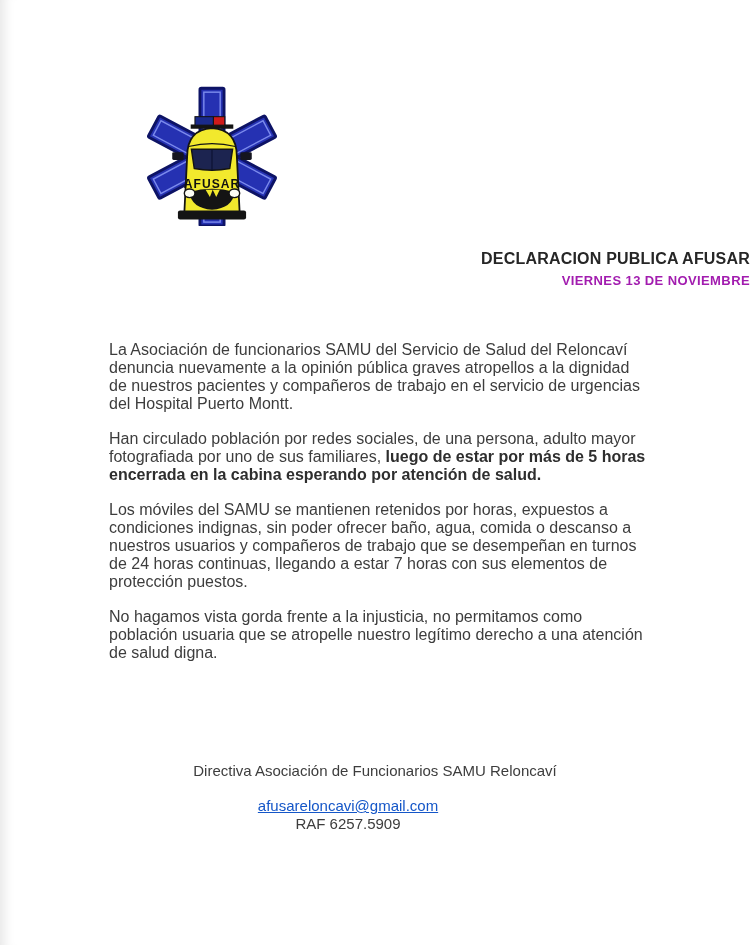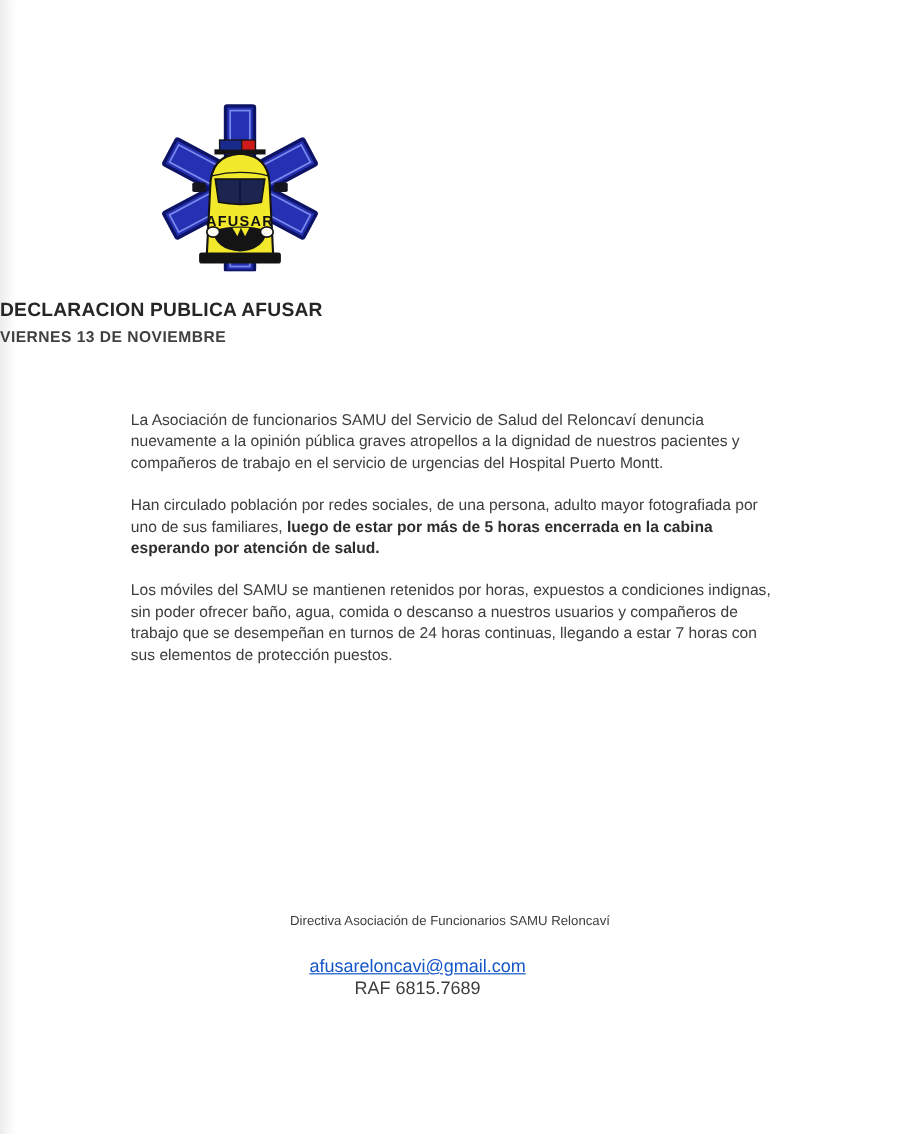--- a/index.html
+++ b/index.html
@@ -5,47 +5,47 @@
   html,body{margin:0;padding:0;background:#ffffff;}
   .page{
     position:relative;
     width:750px;height:945px;
     background:#ffffff;
     font-family:"Liberation Sans","DejaVu Sans",sans-serif;
     box-shadow:inset 14px 0 12px -10px rgba(0,0,0,0.10);
     overflow:hidden;
   }
   .logo{
-    position:absolute;left:121px;top:84px;
+    position:absolute;left:133px;top:84px;
     width:158px;height:142px;text-align:right;
   }
   .logo svg{width:100%;height:100%;display:block;}
   .star-arm{fill:var(--star-blue);stroke:var(--star-outline);stroke-width:4;}
   .star-stripe{fill:none;stroke:var(--star-stripe);stroke-width:2;}
   .heading{
     position:absolute;left:0;top:249px;width:750px;
-    text-align:left;
+    text-align:right;
   }
   .title{
     font-size:16px;font-weight:bold;color:var(--title);
     line-height:20px;letter-spacing:0.2px;
   }
   .subtitle{
-    font-size:13px;font-weight:bold;color:#404040;
+    font-size:13px;font-weight:bold;color:#a21caf;
     margin-top:4px;letter-spacing:0.4px;
   }
   .content{
     position:absolute;left:109px;top:341px;width:538px;
-    font-size:13px;line-height:18px;color:var(--text);
+    font-size:16px;line-height:18px;color:var(--text);
   }
   .content p{margin:0 0 17px 0;}
   .content strong{color:#2e2e2e;margin-top:44px;}
   .signature{
     position:absolute;left:0;top:762px;width:750px;
-    text-align:center;font-size:11px;color:var(--text);
+    text-align:center;font-size:15px;color:var(--text);
   }
   .contact{
     position:absolute;left:0;top:797px;width:696px;
     text-align:center;font-size:15px;line-height:17px;
   }
   .email{
     color:var(--link-blue);
     text-decoration:underline;
     cursor:pointer;
   }
@@ -95,22 +95,23 @@
 
   <div class="heading">
     <div class="title">DECLARACION PUBLICA AFUSAR</div>
     <div class="subtitle">VIERNES 13 DE NOVIEMBRE</div>
   </div>
 
   <div class="content">
     <p>La Asociación de funcionarios SAMU del Servicio de Salud del Reloncaví denuncia nuevamente a la opinión pública graves atropellos a la dignidad de nuestros pacientes y compañeros de trabajo en el servicio de urgencias del Hospital Puerto Montt.</p>
     <p><span>Han circulado población por redes sociales, de una persona, adulto mayor fotografiada por uno de sus familiares, </span><strong>luego de estar por más de 5 horas encerrada en la cabina esperando por atención de salud.</strong></p>
     <p>Los móviles del SAMU se mantienen retenidos por horas, expuestos a condiciones indignas, sin poder ofrecer baño, agua, comida o descanso a nuestros usuarios y compañeros de trabajo que se desempeñan en turnos de 24 horas continuas, llegando a estar 7 horas con sus elementos de protección puestos.</p>
+    <p>No hagamos vista gorda frente a la injusticia, no permitamos como población usuaria que se atropelle nuestro legítimo derecho a una atención de salud digna.</p>
   </div>
 
   <div class="signature">Directiva Asociación de Funcionarios SAMU Reloncaví</div>
 
   <div class="contact">
     <a class="email" href="#">afusareloncavi@gmail.com</a>
-    <div class="raf">RAF 6815.7689</div>
+    <div class="raf">RAF 6257.5909</div>
   </div>
 
 </div>
 
 </body></html>

